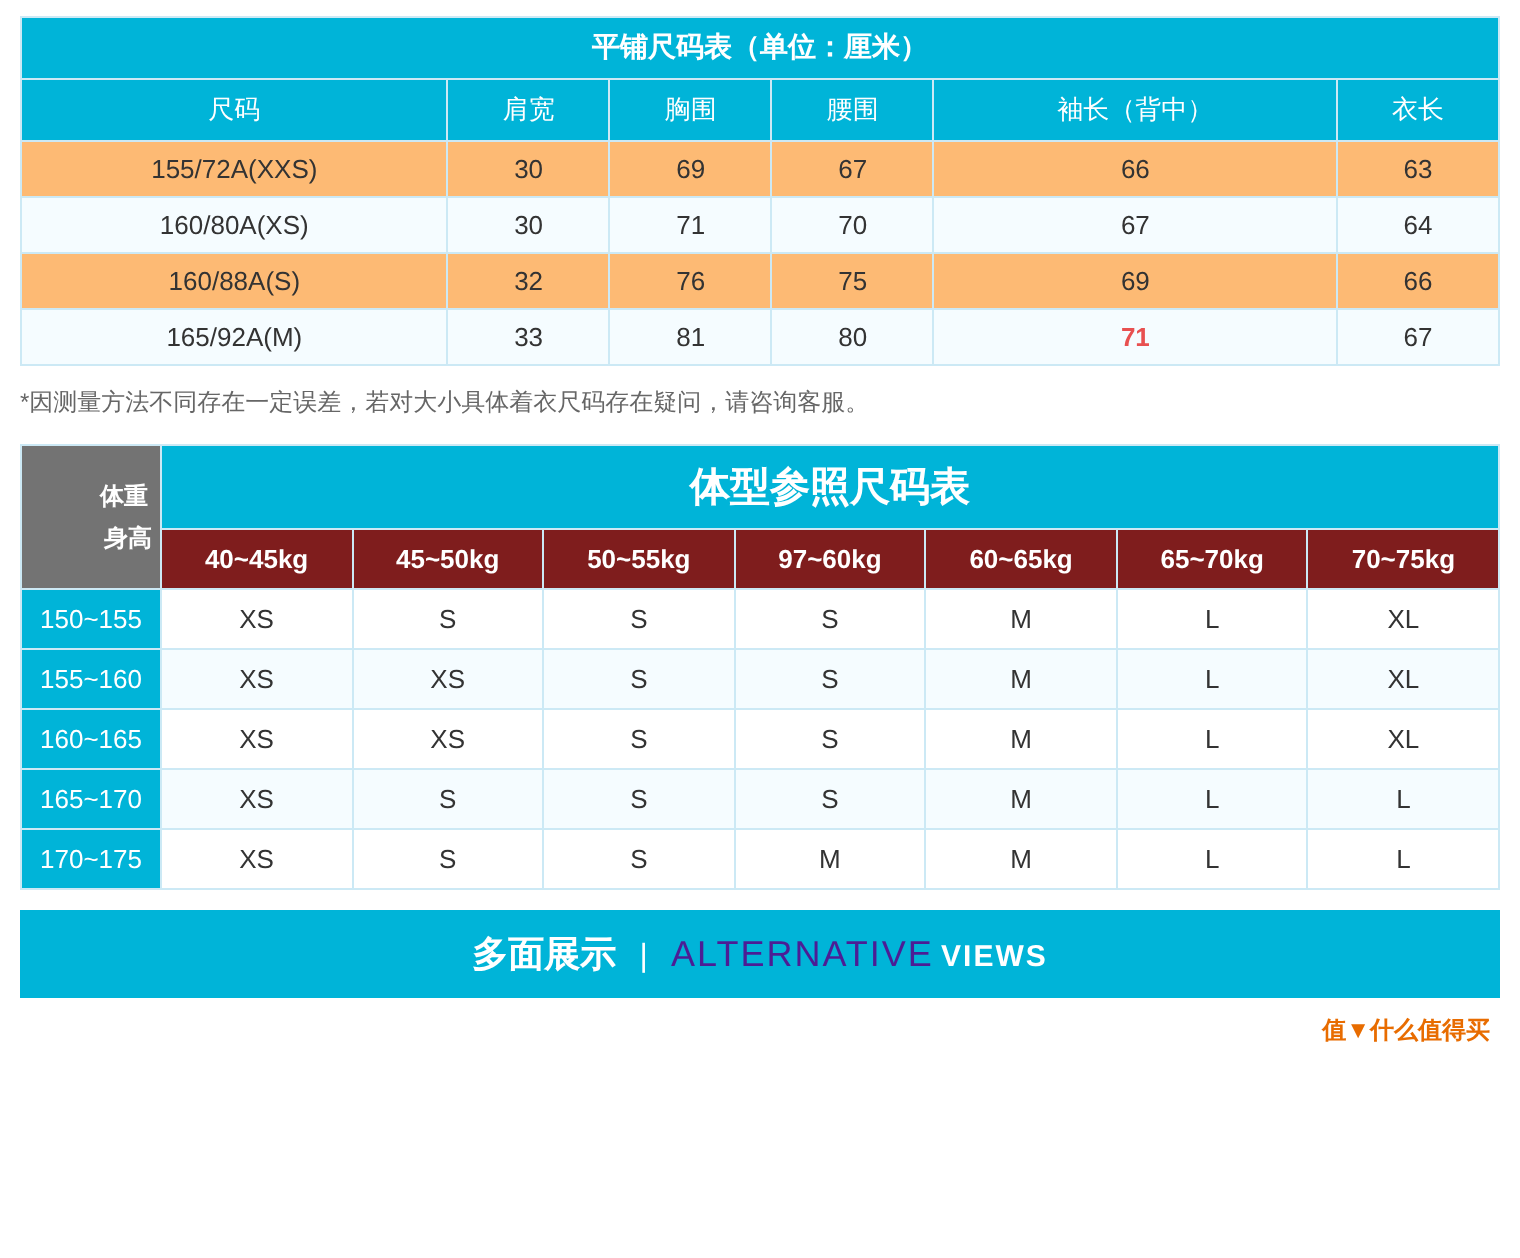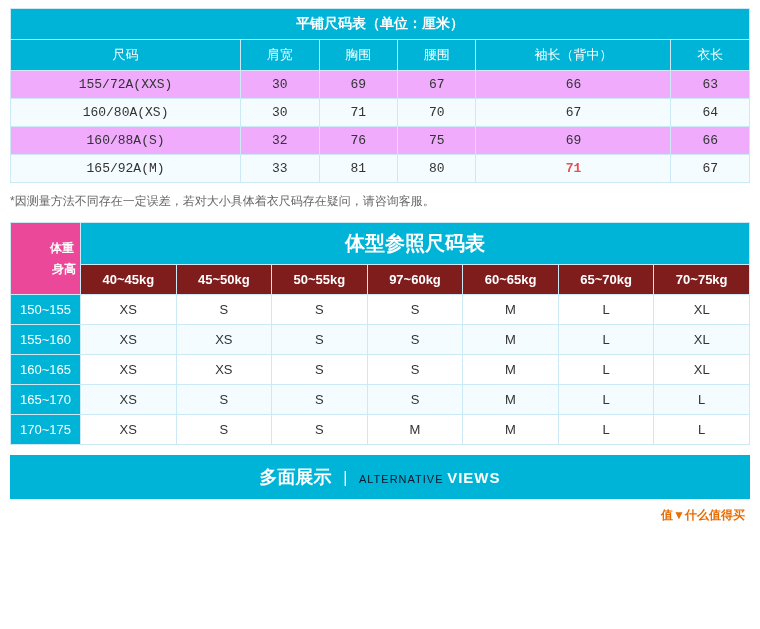--- a/index.html
+++ b/index.html
@@ -8,21 +8,20 @@
       background: #fff;
       width: 760px;
       min-height: 629px;
       font-size: 13px;
       color: #333;
     }
 
     
     .flat-size-section {
       padding: 8px 10px 4px 10px;
-      font-family: Liberation Mono, monospace;
     }
 
     .flat-size-table {
       width: 100%;
       border-collapse: collapse;
       font-size: 13px;
     }
 
     .flat-size-table th,
     .flat-size-table td {
@@ -38,21 +37,21 @@
       font-size: 14px;
     }
 
     .flat-size-table thead tr:nth-child(2) th {
       background-color: #00b4d8;
       color: #fff;
       font-weight: normal;
     }
 
     .flat-size-table tbody tr td {
-      background-color: #f0abfc;
+      background-color: #fdba74;
       color: #333;
     }
 
     .flat-size-table tbody tr:nth-child(even) td {
       background-color: #f5fcff;
     }
 
     .flat-size-table td.highlight {
       color: #e85050;
       font-weight: bold;
@@ -124,23 +123,23 @@
       color: #fff;
     }
 
     .footer-banner .sep {
       color: #fff;
       font-size: 16px;
       margin: 0 8px;
     }
 
     .footer-banner .en-light {
-      font-size: 11px;
+      font-size: 18px;
       font-weight: normal;
-      color: #0f172a;
+      color: #4c1d95;
       letter-spacing: 1px;
     }
 
     .footer-banner .en-bold {
       font-size: 15px;
       font-weight: bold;
       color: #fff;
       letter-spacing: 1px;
     }
 
@@ -214,21 +213,21 @@
       </tbody>
   </table>
 </div>
 
 <div class="footnote">*因测量方法不同存在一定误差，若对大小具体着衣尺码存在疑问，请咨询客服。</div>
 
 <div class="body-type-section">
   <table class="body-type-table">
     <thead>
       <tr id="bt-title-row">
-          <th rowspan="2" style="background: #ec4899; color: rgb(255, 255, 255); position: relative; width: 70px; padding-left: 24px;">
+          <th rowspan="2" style="background: #737373; color: rgb(255, 255, 255); position: relative; width: 70px; padding-left: 24px;">
             <div style="font-size:12px;text-align:right;padding-right:2px;">体重</div>
             <div style="font-size:12px;text-align:right;padding-left:2px;margin-top:4px;">身高</div>
           </th>
           <th colspan="7" class="bt-title-cell">体型参照尺码表</th>
         </tr>
       <tr id="bt-header-row">
           <th class="bt-header-weight-cell">40~45kg</th>
           <th class="bt-header-weight-cell">45~50kg</th>
           <th class="bt-header-weight-cell">50~55kg</th>
           <th class="bt-header-weight-cell">97~60kg</th>

